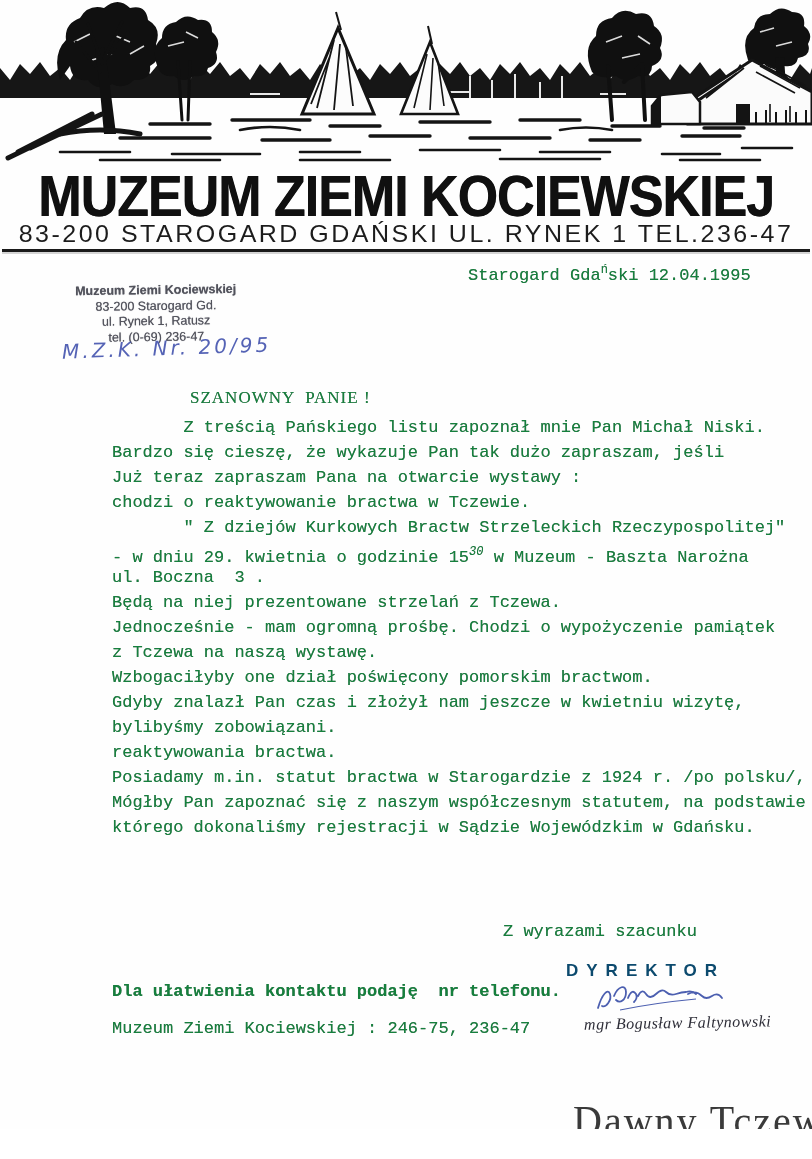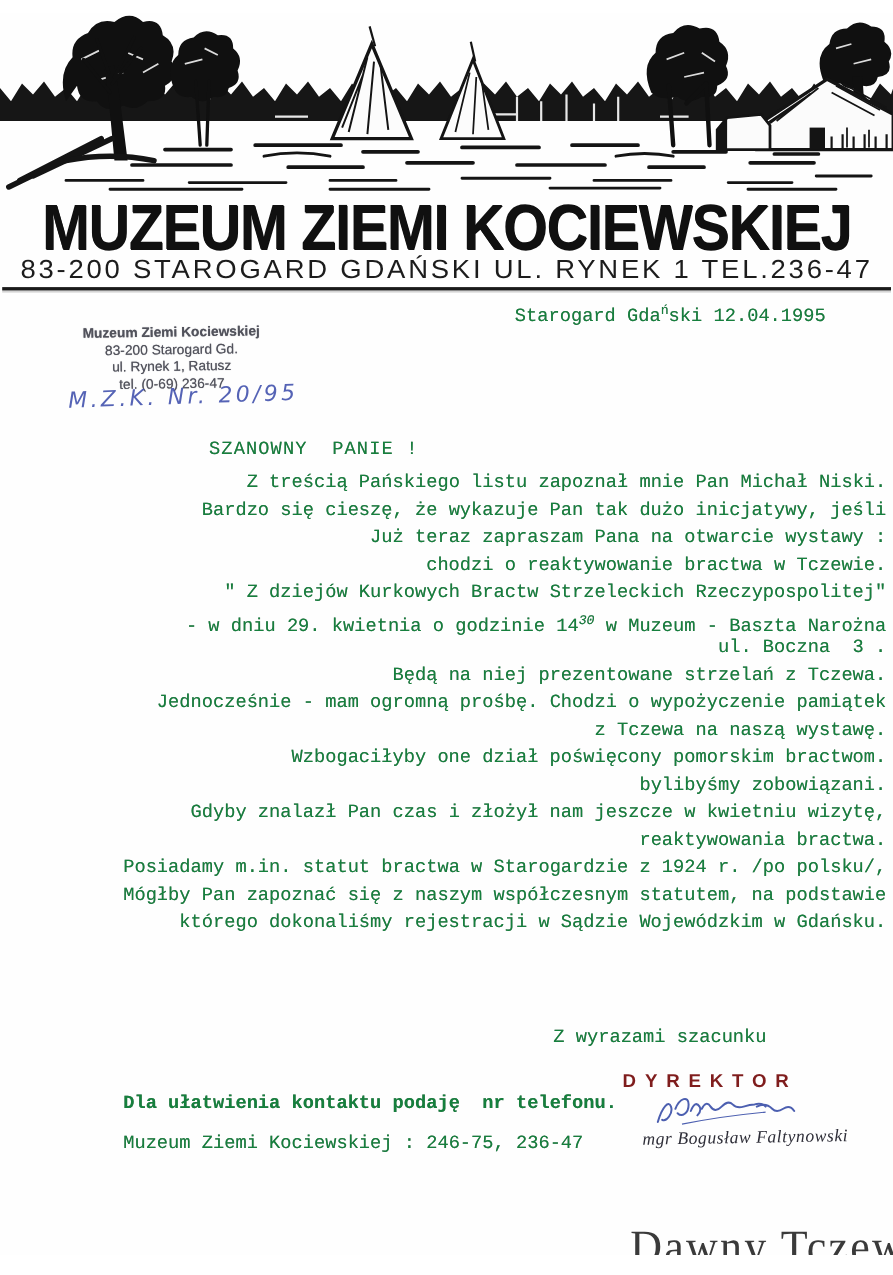--- a/index.html
+++ b/index.html
@@ -1,17 +1,17 @@
 <!DOCTYPE html>
 <html><head>
 <meta charset="utf-8">
 <style>
   html,body{margin:0;padding:0;background:#ffffff;}
   .page{
-    position:relative;width:812px;height:1129px;margin:12px auto;
+    position:relative;width:812px;height:1129px;margin:0 auto;
     background:#fefefe;overflow:hidden;
     font-family:"Liberation Sans",sans-serif;color:#222;
   }
   .abs{position:absolute;}
   
   .lh-title{
     top:162px;left:0;width:812px;text-align:center;
     font-family:"Liberation Sans",sans-serif;font-weight:bold;
     font-size:52px;letter-spacing:-1px;color:#101010;
     transform:scaleY(1.12);transform-origin:center top;
@@ -28,44 +28,44 @@
   }
   
   .mono{
     font-family:"Liberation Mono","DejaVu Sans Mono",monospace;
     font-size:17px;color:#15803d;white-space:pre;
     text-shadow:0 0 0.5px rgba(40,40,40,0.55);
   }
   .dateline{top:263px;left:468px;}
   .dateline sup{font-size:12px;vertical-align:7px;}
   .body-block{top:415px;left:112px;}
-  .body-line{height:25px;line-height:25px;text-align:right;}
+  .body-line{height:25px;line-height:25px;}
   .body-line sup{font-size:12px;vertical-align:7px;font-style:italic;}
-  .salutation{top:388px;left:190px;letter-spacing:1px;}
+  .salutation{top:388px;left:190px;letter-spacing:1px;font-family:Liberation Serif, serif;}
   .closing-respect{top:922px;left:503px;}
   .contact-1{top:982px;left:112px;font-weight:bold;}
   .contact-2{top:1019px;left:112px;}
   
   .stamp{
     top:283px;left:56px;width:200px;text-align:center;
     font-family:"Liberation Sans",sans-serif;font-size:12.5px;line-height:15.5px;
     color:#52535c;transform:rotate(-0.8deg);
     text-shadow:0 0 0.7px rgba(80,80,92,0.8);
   }
   .stamp .s0{font-weight:bold;}
   .stamp-ref{
     top:336px;left:62px;
     font-family:"DejaVu Sans",sans-serif;font-style:italic;
     font-size:20px;letter-spacing:3px;color:#4353ae;
     transform:rotate(-2deg);opacity:0.9;white-space:nowrap;
   }
   
   .director{
     top:961px;left:566px;font-weight:bold;font-size:17px;
-    letter-spacing:8px;color:#7f1d1d;white-space:nowrap;
+    letter-spacing:8px;color:#0c4a6e;white-space:nowrap;
   }
   .sig-svg{top:982px;left:592px;}
   .sig-name{
     top:1014px;left:584px;
     font-family:"Liberation Serif",serif;font-style:italic;
     font-size:16px;color:#2e2e38;transform:rotate(-1deg);
     letter-spacing:0.5px;white-space:nowrap;
   }
   
   .watermark{
@@ -178,32 +178,32 @@
     <div>83-200 Starogard Gd.</div>
     <div>ul. Rynek 1, Ratusz</div>
     <div>tel. (0-69) 236-47</div>
   </div>
   <div class="abs stamp-ref">M.Z.K. Nr. 20/95</div>
 
   <div class="abs mono salutation">SZANOWNY  PANIE !</div>
 
   <div class="abs body-block">
     <div class="mono body-line">       Z treścią Pańskiego listu zapoznał mnie Pan Michał Niski.</div>
-    <div class="mono body-line">Bardzo się cieszę, że wykazuje Pan tak dużo inicjatywy, jeśli</div>
+    <div class="mono body-line">Bardzo się cieszę, że wykazuje Pan tak dużo zapraszam, jeśli</div>
     <div class="mono body-line">Już teraz zapraszam Pana na otwarcie wystawy :</div>
     <div class="mono body-line">chodzi o reaktywowanie bractwa w Tczewie.</div>
     <div class="mono body-line">       " Z dziejów Kurkowych Bractw Strzeleckich Rzeczypospolitej"</div>
-    <div class="mono body-line"><span>- w dniu 29. kwietnia o godzinie 14</span><sup>30</sup><span> w Muzeum - Baszta Narożna</span></div>
+    <div class="mono body-line"><span>- w dniu 29. kwietnia o godzinie 15</span><sup>30</sup><span> w Muzeum - Baszta Narożna</span></div>
     <div class="mono body-line">ul. Boczna  3 .</div>
     <div class="mono body-line">Będą na niej prezentowane strzelań z Tczewa.</div>
     <div class="mono body-line">Jednocześnie - mam ogromną prośbę. Chodzi o wypożyczenie pamiątek</div>
     <div class="mono body-line">z Tczewa na naszą wystawę.</div>
     <div class="mono body-line">Wzbogaciłyby one dział poświęcony pomorskim bractwom.</div>
+    <div class="mono body-line">Gdyby znalazł Pan czas i złożył nam jeszcze w kwietniu wizytę,</div>
     <div class="mono body-line">bylibyśmy zobowiązani.</div>
-    <div class="mono body-line">Gdyby znalazł Pan czas i złożył nam jeszcze w kwietniu wizytę,</div>
     <div class="mono body-line">reaktywowania bractwa.</div>
     <div class="mono body-line">Posiadamy m.in. statut bractwa w Starogardzie z 1924 r. /po polsku/,</div>
     <div class="mono body-line">Mógłby Pan zapoznać się z naszym współczesnym statutem, na podstawie</div>
     <div class="mono body-line">którego dokonaliśmy rejestracji w Sądzie Wojewódzkim w Gdańsku.</div>
   </div>
 
   <div class="abs mono closing-respect">Z wyrazami szacunku</div>
   <div class="abs director">DYREKTOR</div>
 
   <svg class="abs sig-svg" width="140" height="36" viewBox="0 0 140 36" aria-hidden="true">

